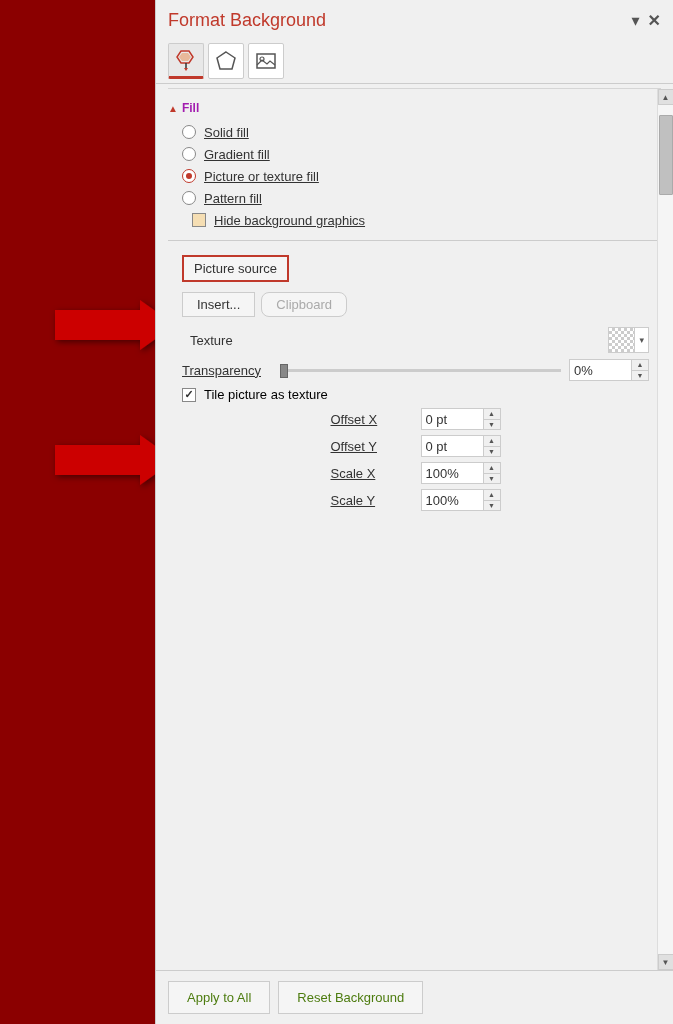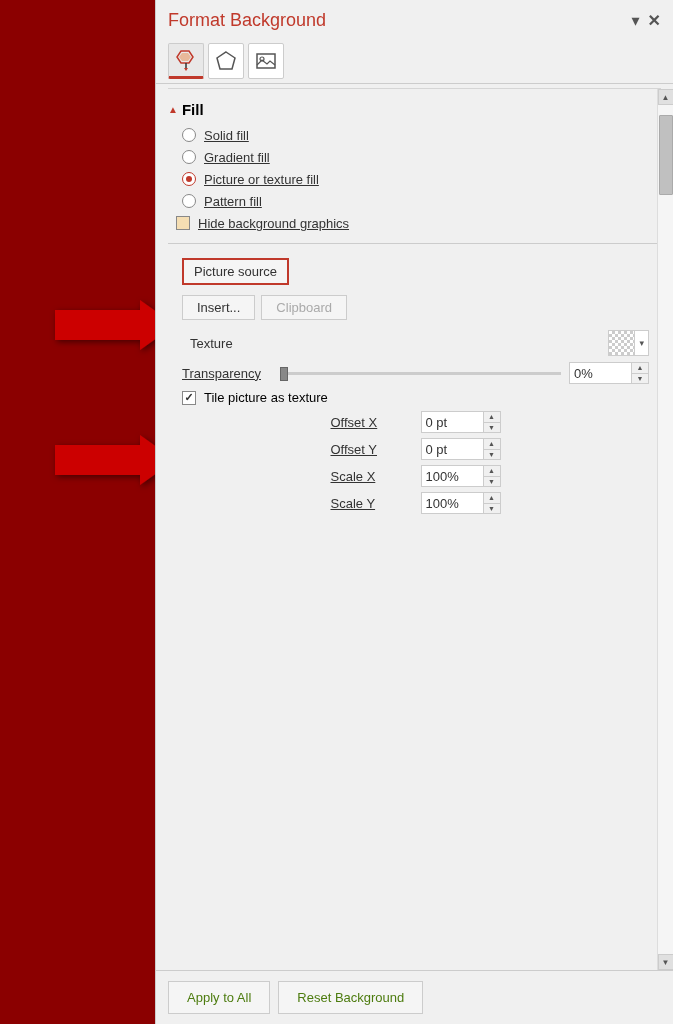--- a/index.html
+++ b/index.html
@@ -161,23 +161,23 @@
       margin-top: 4px;
     }
 
     .section-arrow {
       color: #c0392b;
       font-size: 10px;
       margin-right: 4px;
     }
 
     .section-title {
-      color: #000000;
+      color: #a21caf;
       font-weight: 600;
-      font-size: 15px;
+      font-size: 12px;
     }
 
     
     .radio-group {
       margin-left: 14px;
       margin-bottom: 4px;
     }
 
     .radio-item {
       display: flex;
@@ -212,21 +212,21 @@
 
     .radio-label {
       color: #333;
       text-decoration: underline;
       text-decoration-color: #333;
     }
 
     
     .checkbox-item {
       display: flex;
-      margin-left: 8px;
+      margin-left: 24px;
       margin-bottom: 12px;
       cursor: pointer;
     }
 
     .checkbox-box {
       width: 14px;
       height: 14px;
       border: 1.5px solid #888;
       background: #f5deb3;
       margin-right: 8px;
@@ -261,20 +261,21 @@
       background: #f5f5f5;
       cursor: pointer;
       color: #333;
       font-size: 13px;
       font-family: 'Segoe UI', Arial, sans-serif;
     }
 
     .btn.disabled {
       color: #aaa;
       cursor: default;
+      border-radius: 8px;
     }
 
     
     .form-row {
       display: flex;
       align-items: center;
       margin: 5px 0 5px 14px;
       justify-content: center;
       padding-right: 8px;
     }

